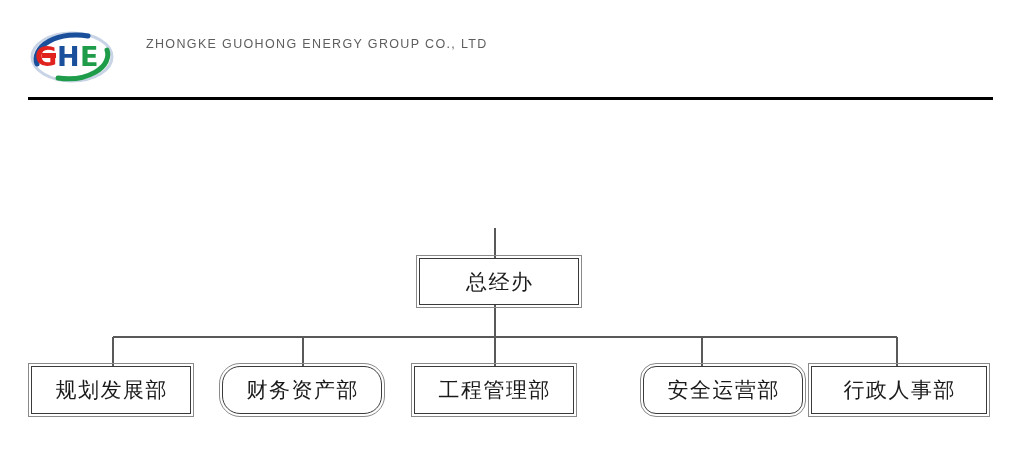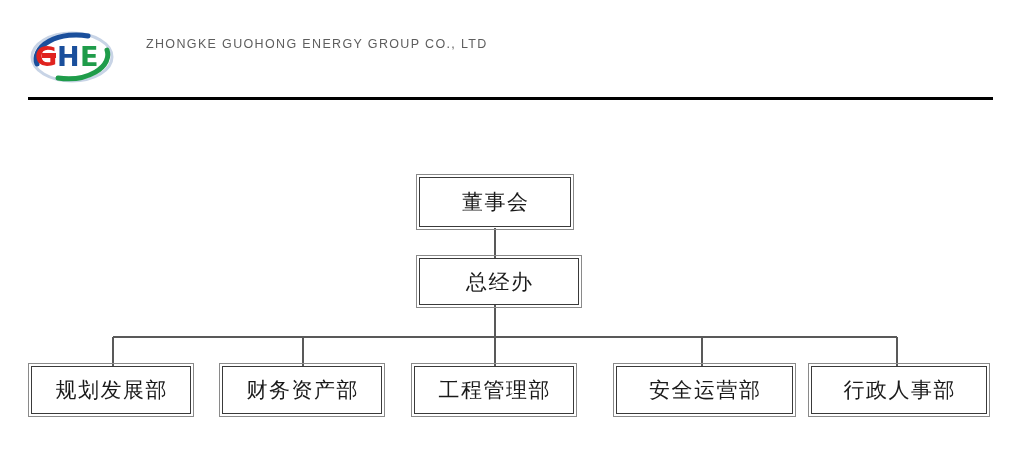--- a/index.html
+++ b/index.html
@@ -147,41 +147,38 @@
       <line x1="113" y1="237" x2="897" y2="237"></line>
 
       <line x1="113" y1="237" x2="113" y2="267"></line>
       <line x1="303" y1="237" x2="303" y2="267"></line>
       <line x1="495" y1="237" x2="495" y2="267"></line>
       <line x1="702" y1="237" x2="702" y2="267"></line>
       <line x1="897" y1="237" x2="897" y2="267"></line>
     </g>
   </svg>
 
-  <div class="node-box" style="left:419px; top:77px; width:152px; height:50px;">
-    <span class="node-label">董事会</span>
-  </div>
 
   <div class="node-box" style="left:419px; top:158px; width:160px; height:47px;">
     <span class="node-label">总经办</span>
   </div>
 
   <div class="node-box" style="left:31px; top:266px; width:160px; height:48px;">
     <span class="node-label">规划发展部</span>
   </div>
 
-  <div class="node-box" style="left:222px; top:266px; width:160px; height:48px;">
+  <div class="node-box" style="left:222px; top:266px; width:160px; height:48px;border-radius:18px;">
     <span class="node-label">财务资产部</span>
   </div>
 
   <div class="node-box" style="left:414px; top:266px; width:160px; height:48px;">
     <span class="node-label">工程管理部</span>
   </div>
 
-  <div class="node-box" style="left:616px; top:266px; width:177px; height:48px;">
+  <div class="node-box" style="left:643px; top:266px; width:160px; height:48px;border-radius:13px;">
     <span class="node-label">安全运营部</span>
   </div>
 
   <div class="node-box" style="left:811px; top:266px; width:176px; height:48px;">
     <span class="node-label">行政人事部</span>
   </div>
 
 </div>
 
 </body></html>

